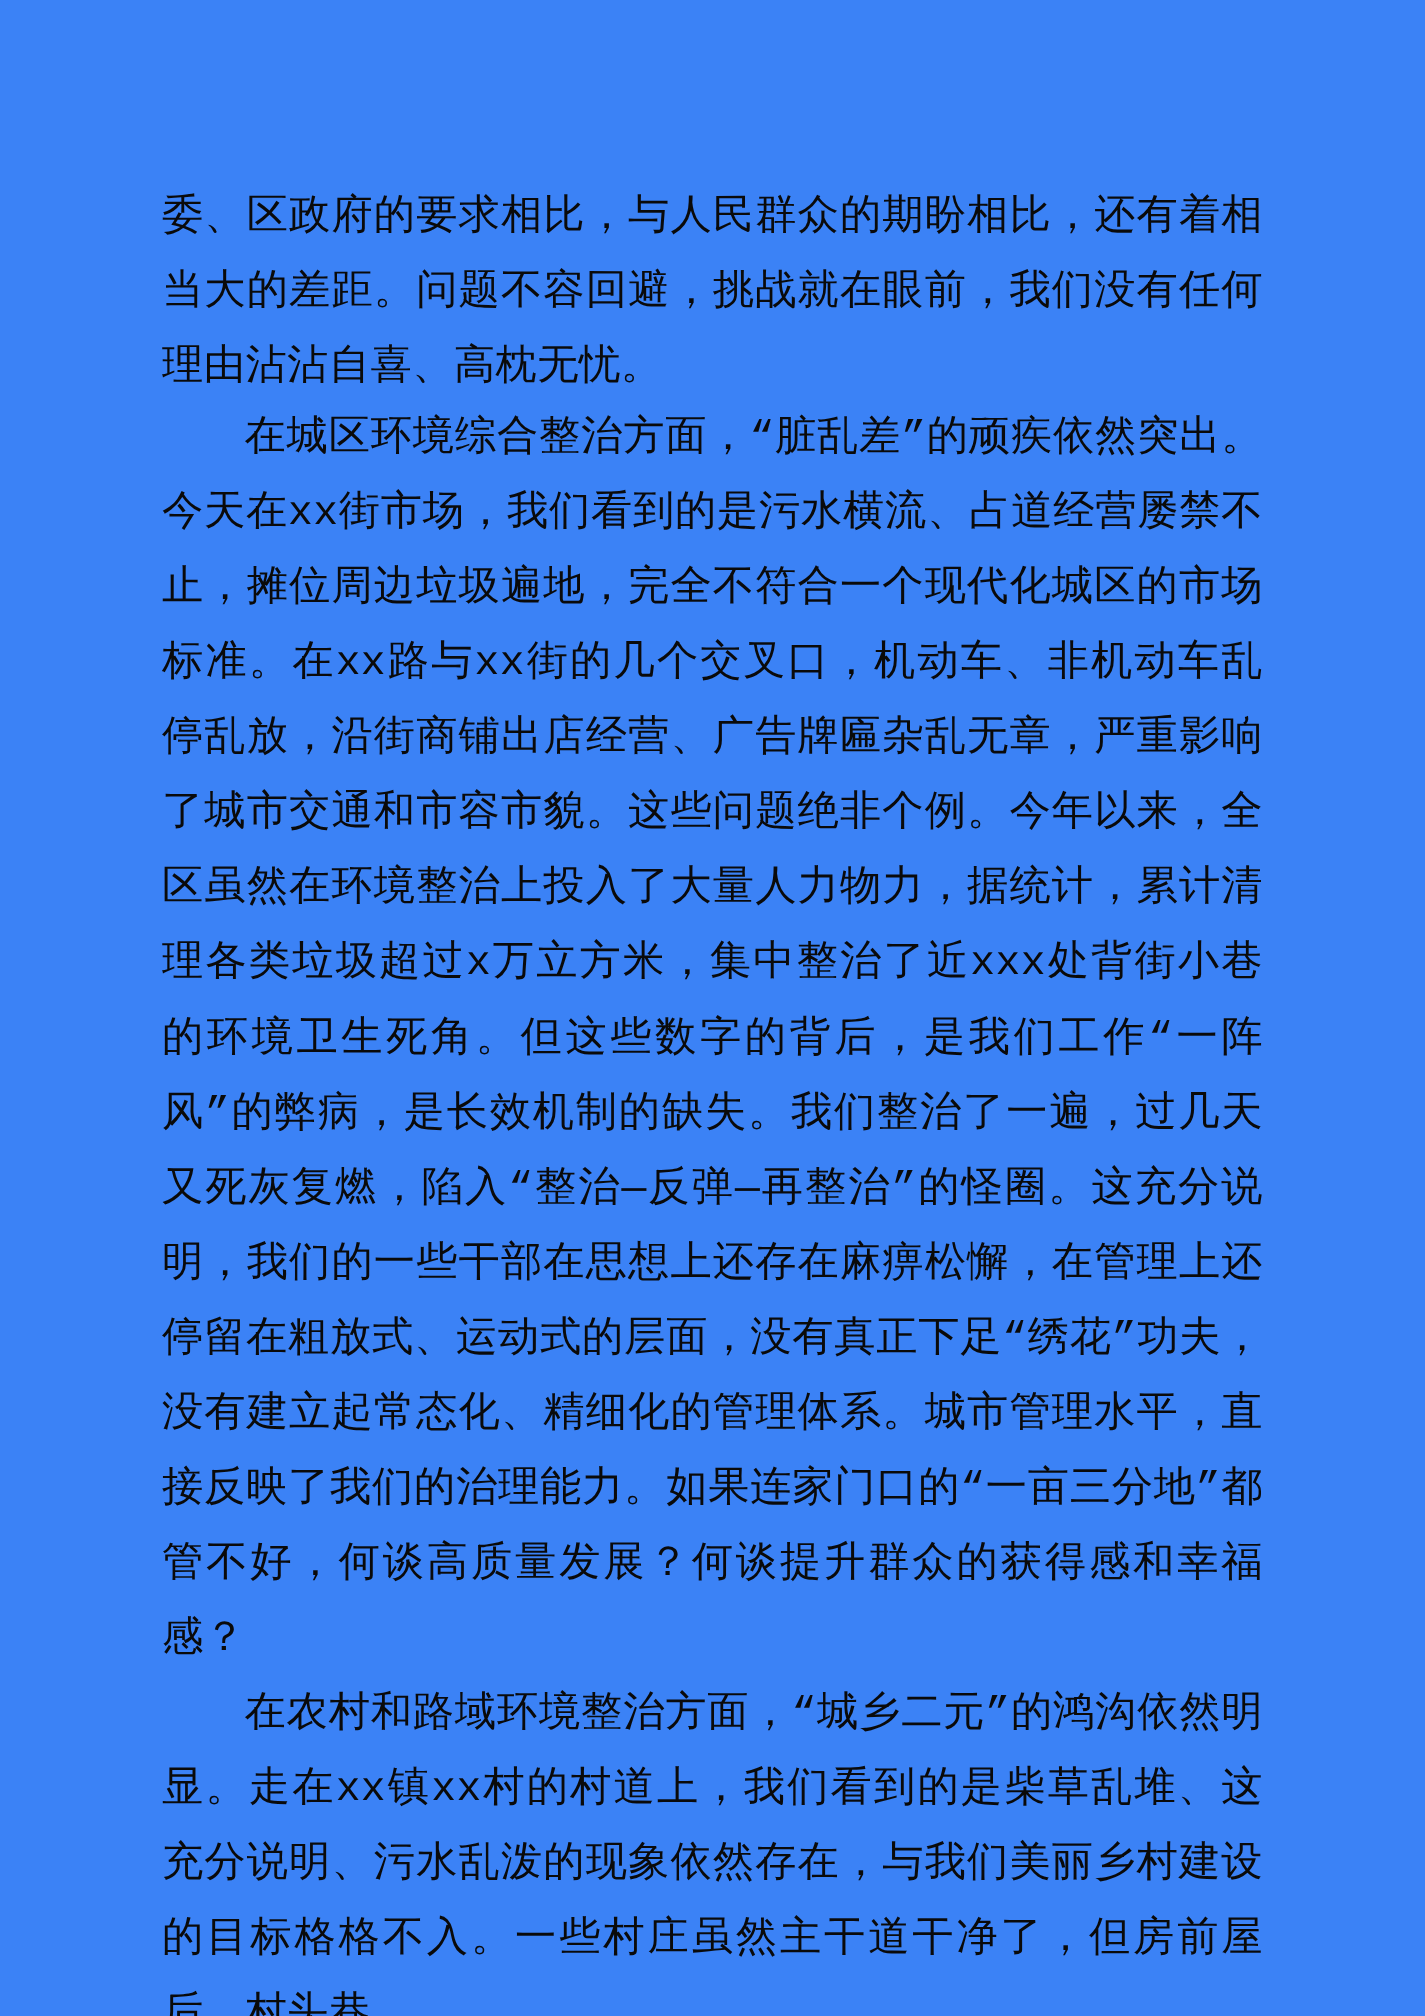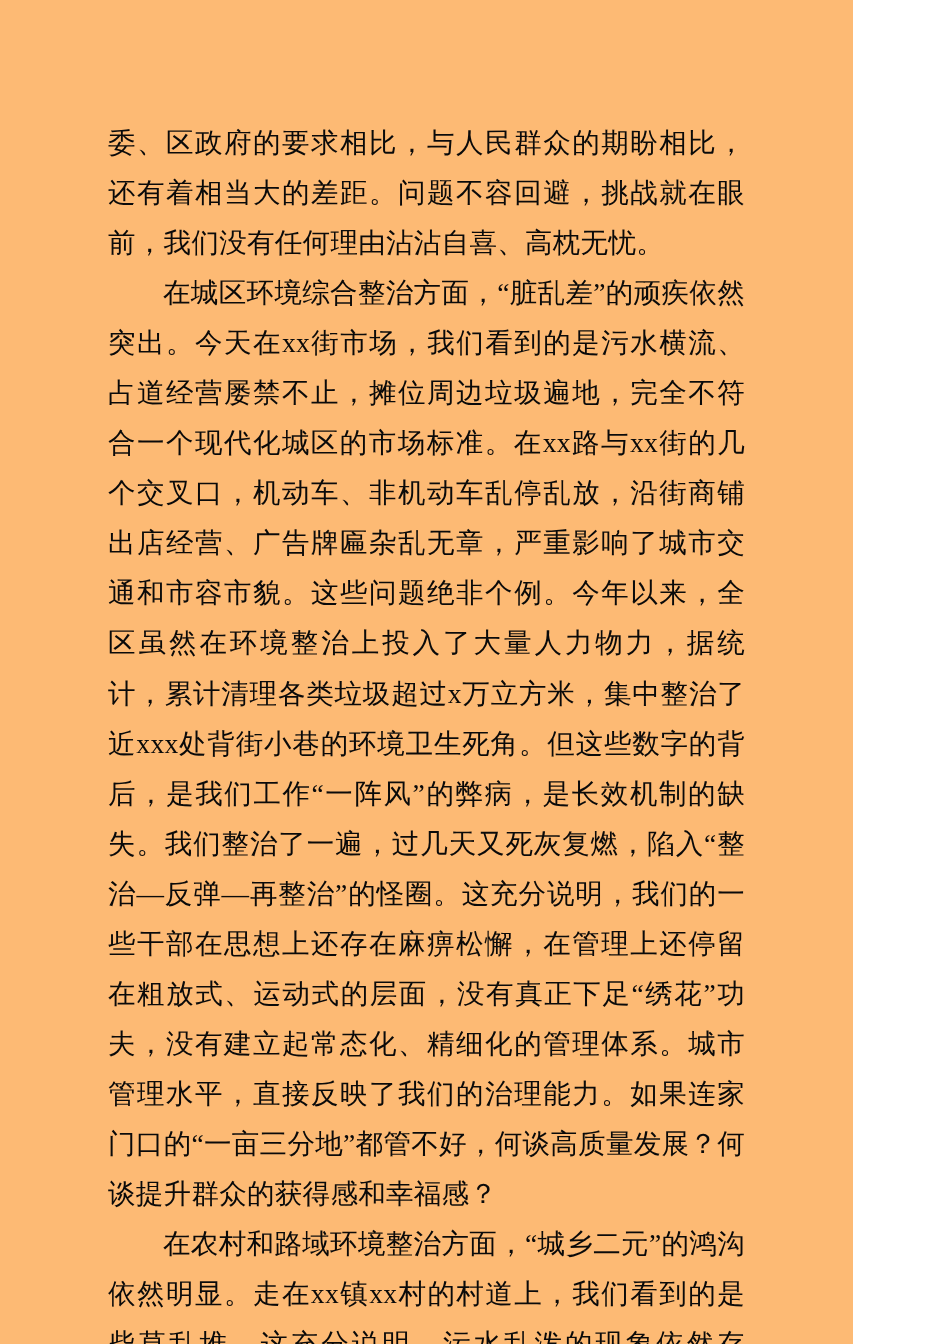--- a/index.html
+++ b/index.html
@@ -9,40 +9,41 @@
   }
   body {
     width: 950px;
     height: 1344px;
     font-family: "Liberation Serif", "DejaVu Serif", serif;
     color: #000000;
     overflow: hidden;
   }
   .page {
     position: relative;
-    width: 853px;
+    width: 950px;
     height: 1344px;
-    background: #fdba74;
+    background: #3b82f6;
     box-sizing: border-box;
     padding: 118px 108px 60px 108px;
   }
   .doc-body {
     font-size: 27.5px;
     line-height: 1.82;
     text-align: justify;
     text-justify: inter-ideograph;
     letter-spacing: 0.3px;
     color: #0a0a0a;
   }
   .para {
     margin: 0 0 0 0;
     text-indent: 0;
   }
   .para.indent {
     text-indent: 2em;
+    font-family: Liberation Mono, monospace;
   }
 </style>
 </head>
 <body>
 
 <div class="page">
   <div class="doc-body">
     <p class="para">委、区政府的要求相比，与人民群众的期盼相比，还有着相当大的差距。问题不容回避，挑战就在眼前，我们没有任何理由沾沾自喜、高枕无忧。</p>
     <p class="para indent">在城区环境综合整治方面，“脏乱差”的顽疾依然突出。今天在xx街市场，我们看到的是污水横流、占道经营屡禁不止，摊位周边垃圾遍地，完全不符合一个现代化城区的市场标准。在xx路与xx街的几个交叉口，机动车、非机动车乱停乱放，沿街商铺出店经营、广告牌匾杂乱无章，严重影响了城市交通和市容市貌。这些问题绝非个例。今年以来，全区虽然在环境整治上投入了大量人力物力，据统计，累计清理各类垃圾超过x万立方米，集中整治了近xxx处背街小巷的环境卫生死角。但这些数字的背后，是我们工作“一阵风”的弊病，是长效机制的缺失。我们整治了一遍，过几天又死灰复燃，陷入“整治—反弹—再整治”的怪圈。这充分说明，我们的一些干部在思想上还存在麻痹松懈，在管理上还停留在粗放式、运动式的层面，没有真正下足“绣花”功夫，没有建立起常态化、精细化的管理体系。城市管理水平，直接反映了我们的治理能力。如果连家门口的“一亩三分地”都管不好，何谈高质量发展？何谈提升群众的获得感和幸福感？</p>
     <p class="para indent">在农村和路域环境整治方面，“城乡二元”的鸿沟依然明显。走在xx镇xx村的村道上，我们看到的是柴草乱堆、这充分说明、污水乱泼的现象依然存在，与我们美丽乡村建设的目标格格不入。一些村庄虽然主干道干净了，但房前屋后、村头巷</p>

